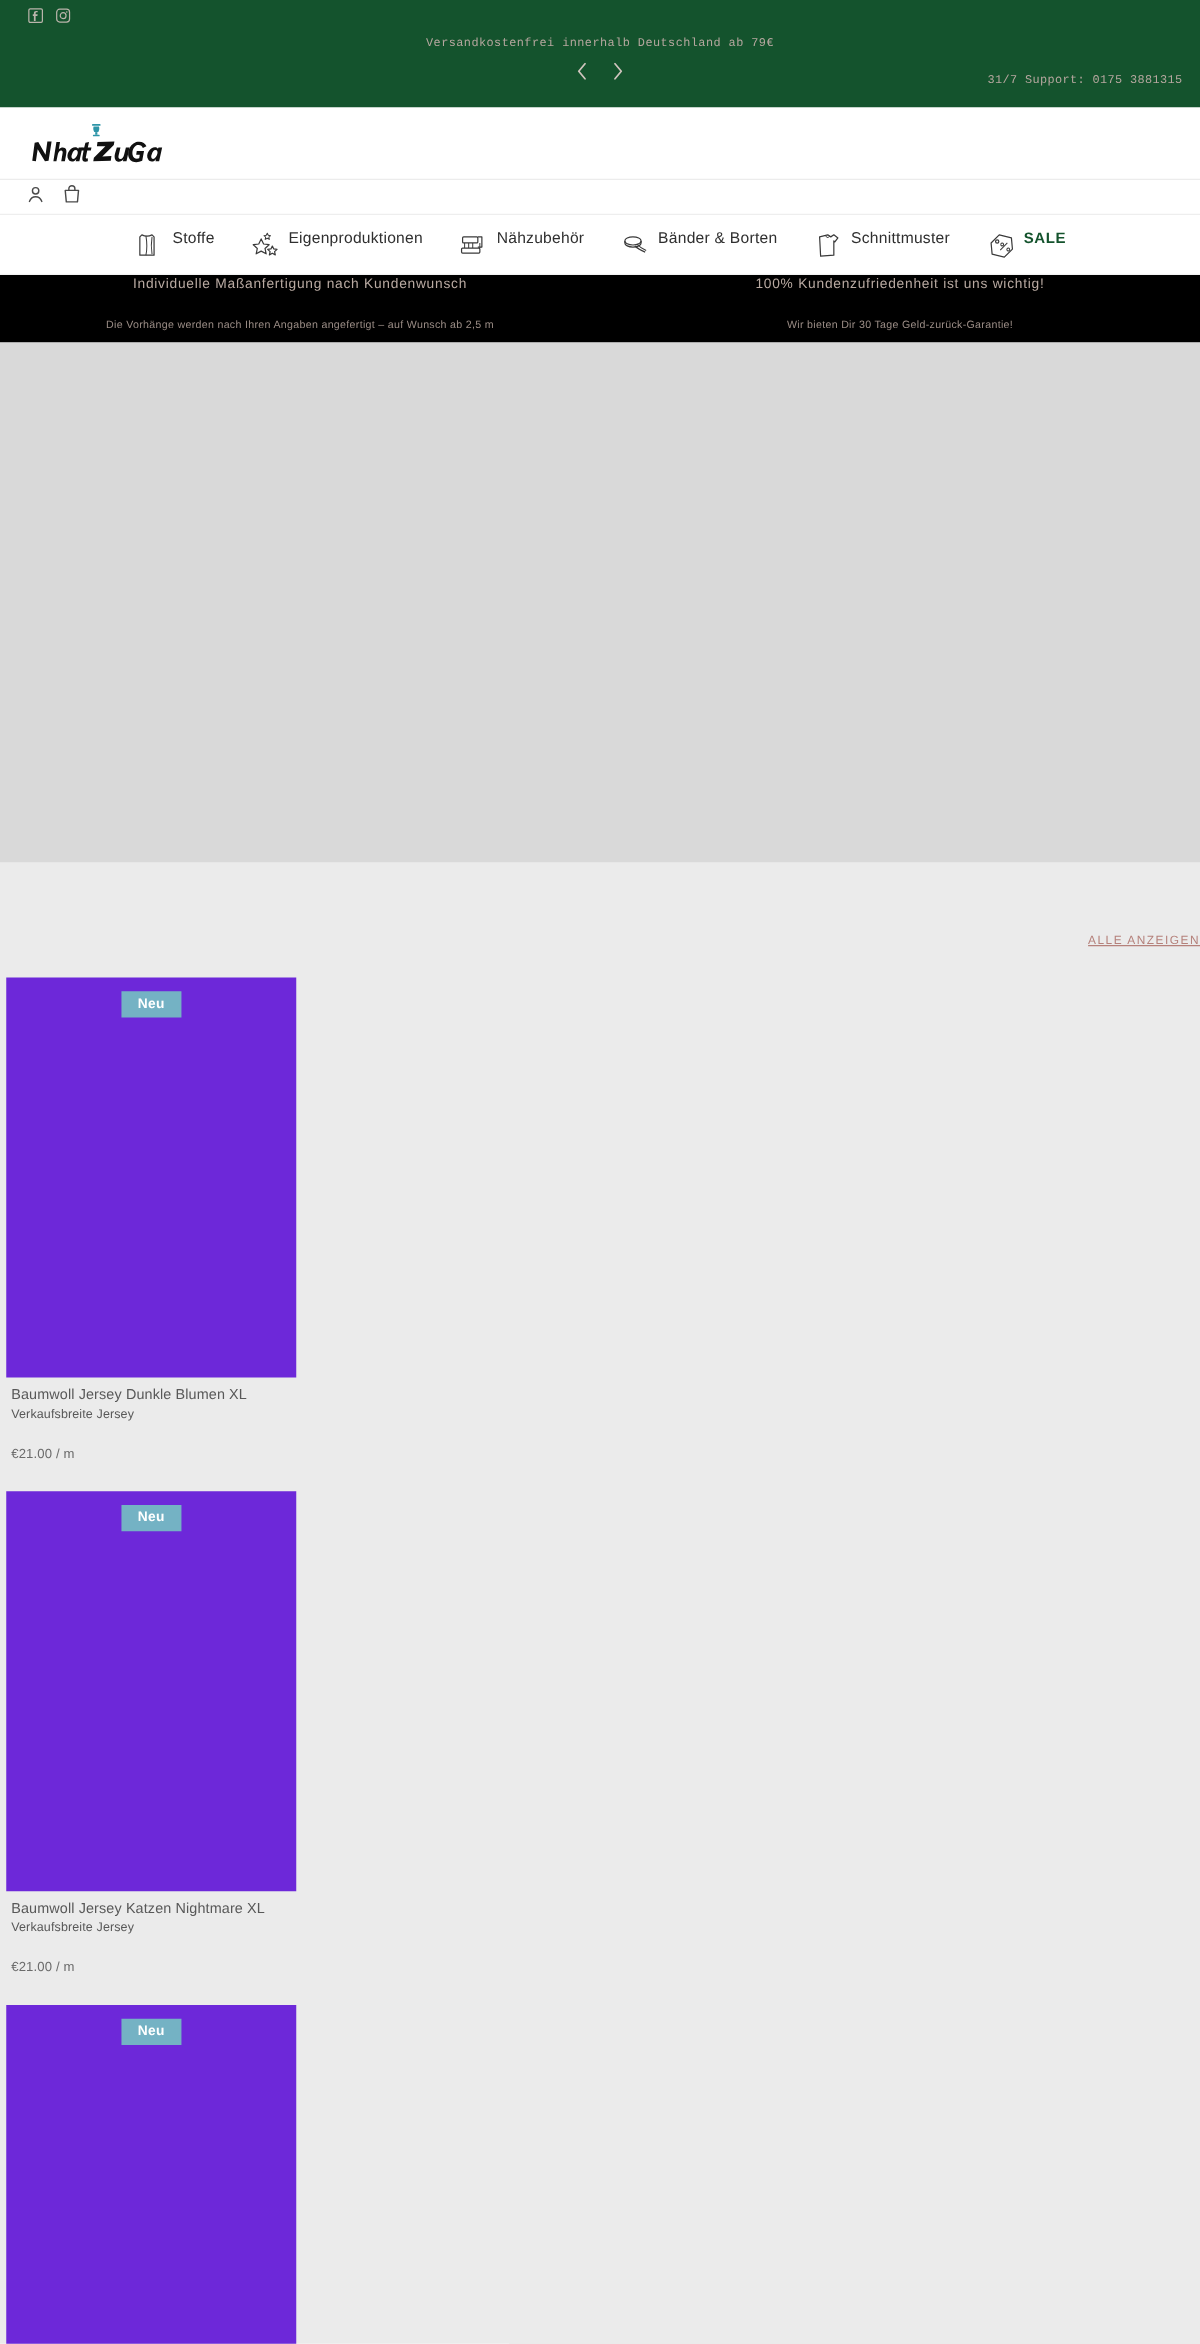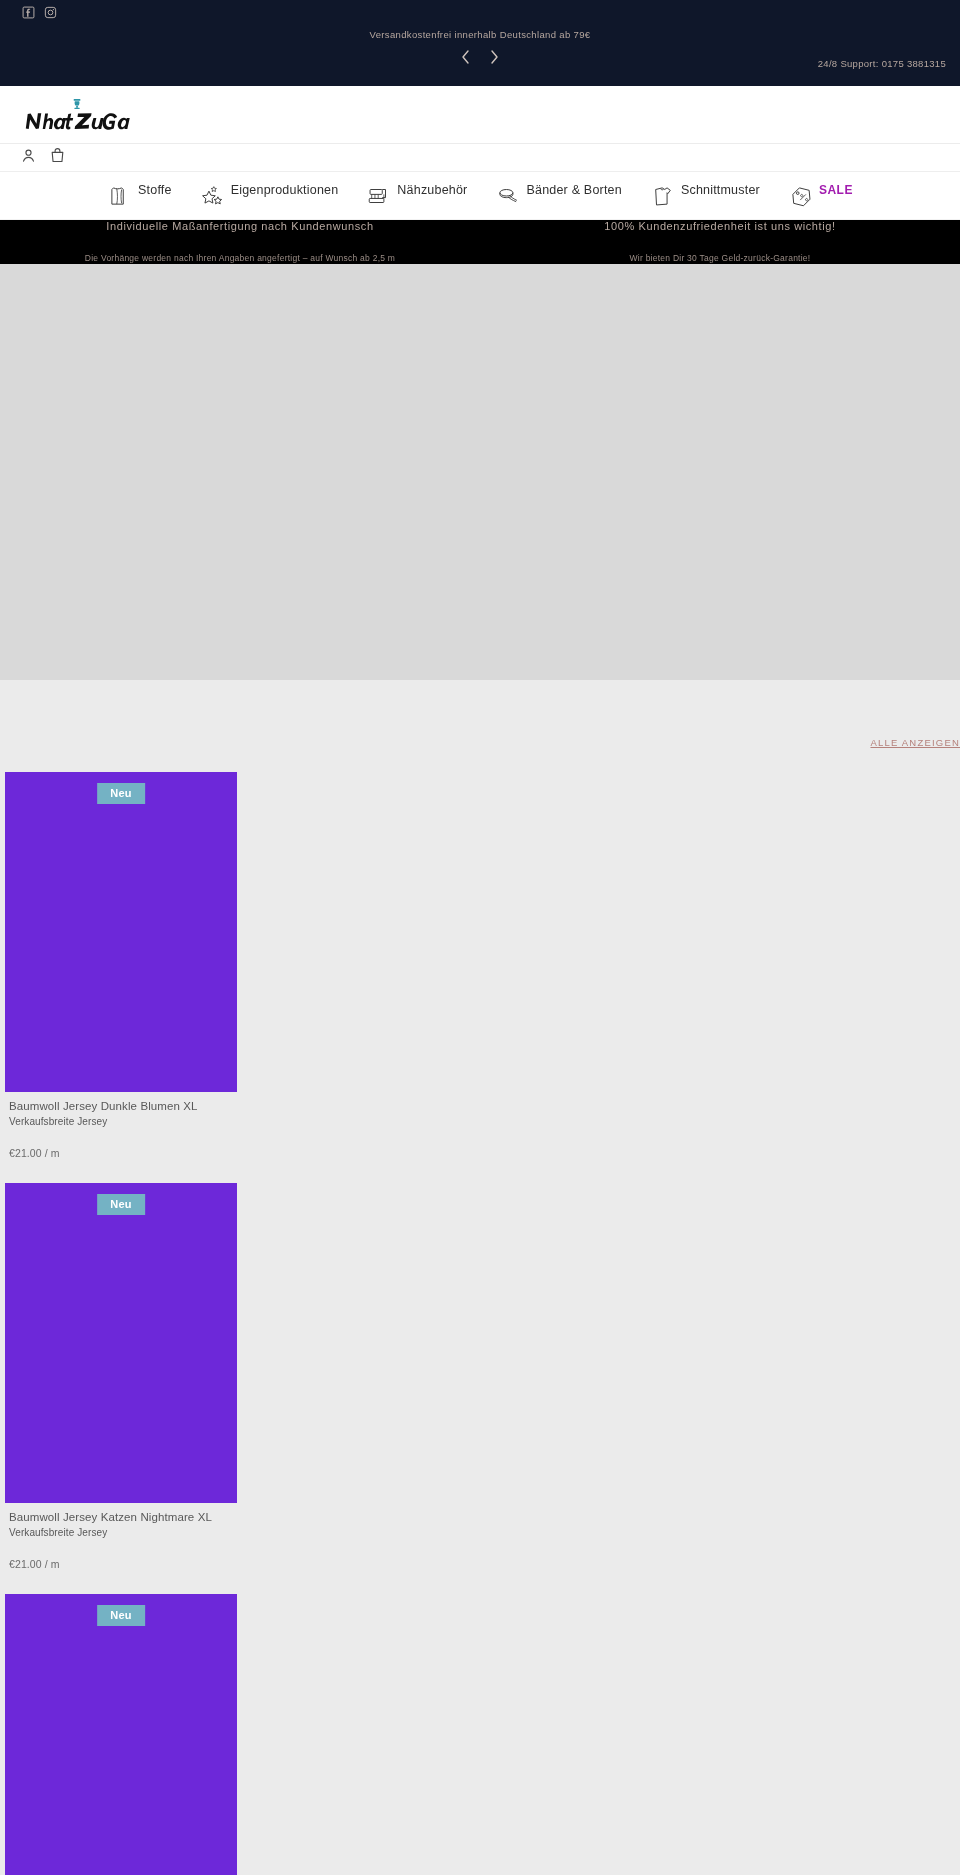--- a/index.html
+++ b/index.html
@@ -7,25 +7,26 @@
   html, body {
     width: 960px;
     background: #ffffff;
     font-family: "Liberation Sans", sans-serif;
     -webkit-font-smoothing: antialiased;
   }
   body { width: 960px; height: 1875px; overflow: hidden; position: relative; }
 
   
   .announce {
-    background: #0f172a;
+    background: #14532d;
     color: #c9bdb6;
     height: 86px;
     position: relative;
     padding: 0 22px;
+    font-family: Liberation Mono, monospace;
   }
   .announce-social {
     position: absolute;
     left: 22px; top: 6px;
     display: flex;
     gap: 9px;
     align-items: center;
   }
   .social-ico {
     width: 13px; height: 13px;
@@ -112,28 +113,28 @@
     display: flex;
     align-items: flex-start;
     gap: 5px;
     cursor: pointer;
     font-size: 12.5px;
     color: #2f2f2f;
     letter-spacing: .2px;
     white-space: nowrap;
   }
   .nav-item .nav-ico { width: 26px; height: 26px; display: block; flex: 0 0 26px; }
-  .nav-item.sale .nav-label { color: #a21caf; font-weight: 700; letter-spacing: .5px; font-size: 12px; }
+  .nav-item.sale .nav-label { color: #14532d; font-weight: 700; letter-spacing: .5px; font-size: 12px; }
 
   
   .usp {
     background: #000000;
-    height: 44px;
-    display: flex;
-    align-items: center;
+    height: 54px;
+    display: flex;
+    align-items: flex-start;
     color: #bdaea6;
     position: relative;
   }
   .usp-col { flex: 1; text-align: center; padding: 0 20px; }
   .usp-title {
     font-size: 11px;
     letter-spacing: .6px;
     color: #b9aaa2;
     display: block;
     line-height: 15px;
@@ -278,21 +279,21 @@
           <path d="M7 1 2 7l5 6"></path>
         </svg>
     </span>
     <span class="ann-arrow">
       <svg width="9" height="14" viewBox="0 0 9 14" fill="none" stroke="#cfc4bd" stroke-width="1.4" stroke-linecap="round" stroke-linejoin="round">
           <path d="M2 1l5 6-5 6"></path>
         </svg>
     </span>
   </div>
 
-  <div class="announce-right">24/8 Support: 0175 3881315</div>
+  <div class="announce-right">31/7 Support: 0175 3881315</div>
 </div>
 
 <div class="header">
   <a class="logo-wrap" title="NahtZuGabe">
     <svg class="logo-svg" viewBox="0 0 240 80" aria-label="NahtZuGabe">
 
       <g fill="#2e95a8">
         <rect x="111" y="3" width="14" height="3.2" rx="1"></rect>
         <path d="M113.5 7.5h9c.9 3.2.6 6.3-1.1 8.8h-6.8c-1.7-2.5-2-5.6-1.1-8.8z"></path>
         <rect x="116.2" y="16.6" width="3.6" height="4.4"></rect>

